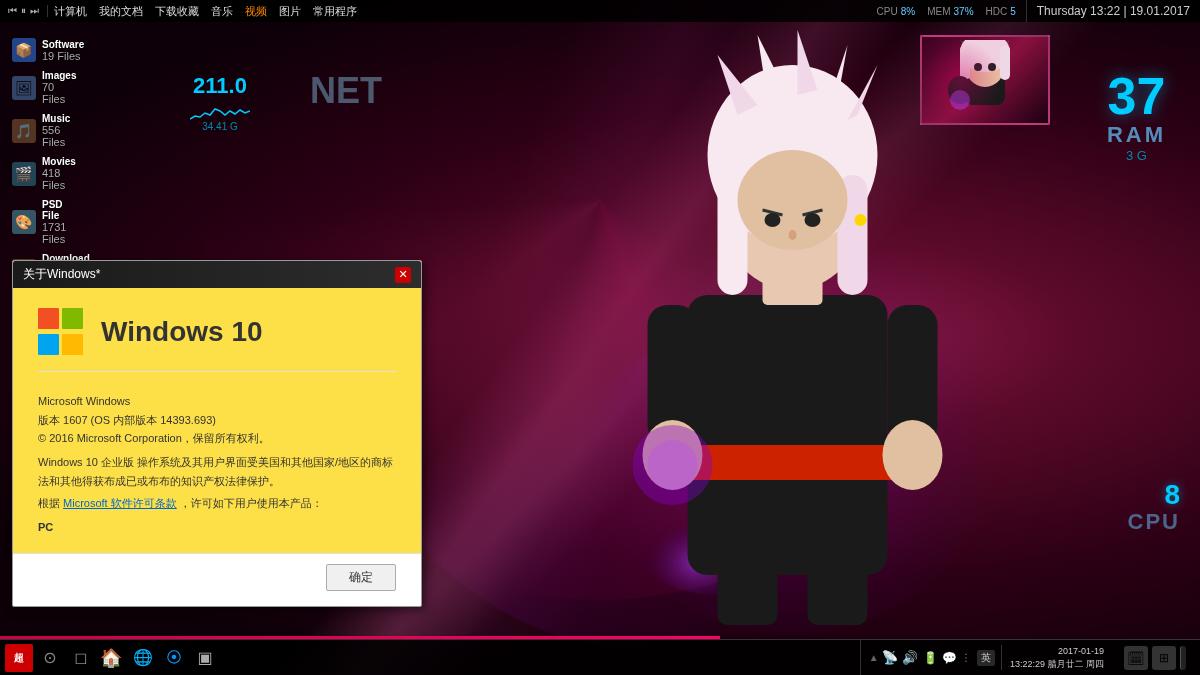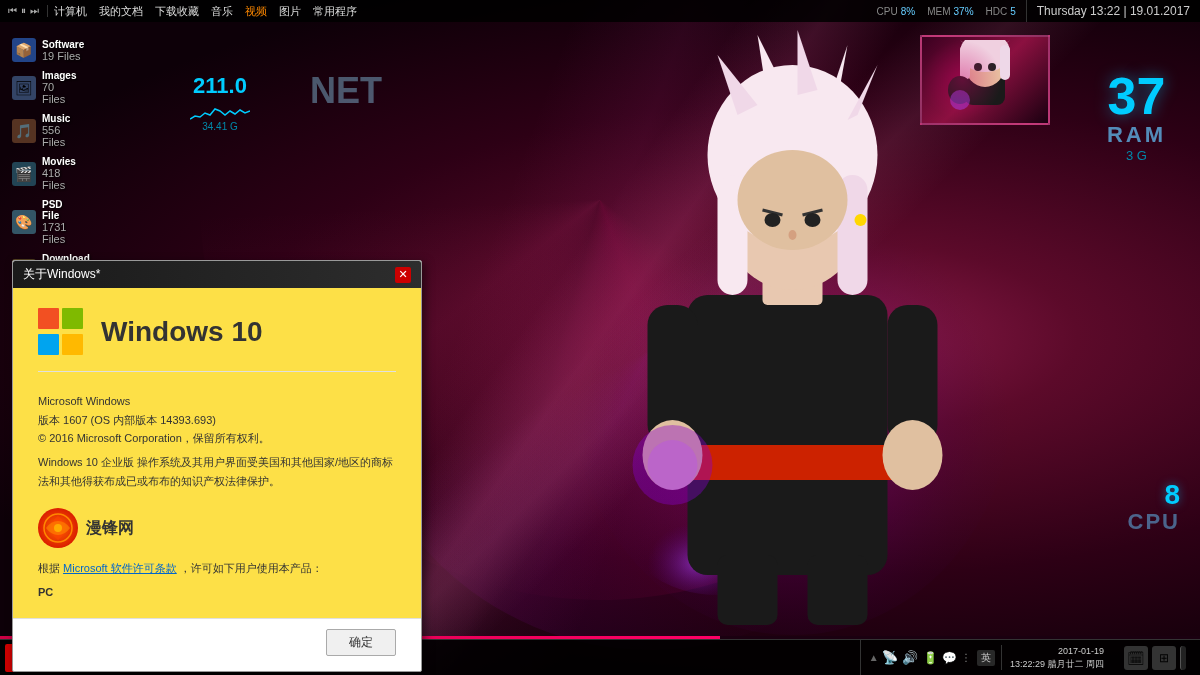--- a/index.html
+++ b/index.html
@@ -683,31 +683,20 @@
         <div class="win10-title">
           <span>Windows </span><span>10</span>
         </div>
       </div>
       <div class="dialog-info">
         <div>Microsoft Windows</div>
         <div>版本 1607 (OS 内部版本 14393.693)</div>
         <div>© 2016 Microsoft Corporation，保留所有权利。</div>
         <div style="margin-top:5px;">Windows 10 企业版 操作系统及其用户界面受美国和其他国家/地区的商标法和其他得获布成已或布布的知识产权法律保护。</div>
       </div>
-      <div class="manfeng-logo">
-        <div class="manfeng-icon">
-          <svg width="30" height="30" viewBox="0 0 30 30">
-            <circle cx="15" cy="15" r="14" fill="none" stroke="#ff8800" stroke-width="1.5"></circle>
-            <path d="M15 3 Q22 8 22 15 Q22 22 15 27 Q8 22 8 15 Q8 8 15 3Z" fill="#ff4400" opacity="0.6"></path>
-            <path d="M3 15 Q8 8 15 8 Q22 8 27 15 Q22 22 15 22 Q8 22 3 15Z" fill="#ff8800" opacity="0.6"></path>
-            <circle cx="15" cy="15" r="4" fill="#ffaa00"></circle>
-          </svg>
-        </div>
-        <span class="manfeng-text">漫锋网</span>
-      </div>
       <div class="dialog-license">
         <span>根据</span>
         <a>Microsoft 软件许可条款</a>
         <span>，许可如下用户使用本产品：</span>
       </div>
       <div class="dialog-pc">
         <span>PC</span>
       </div>
     </div>
     <div class="dialog-footer">

